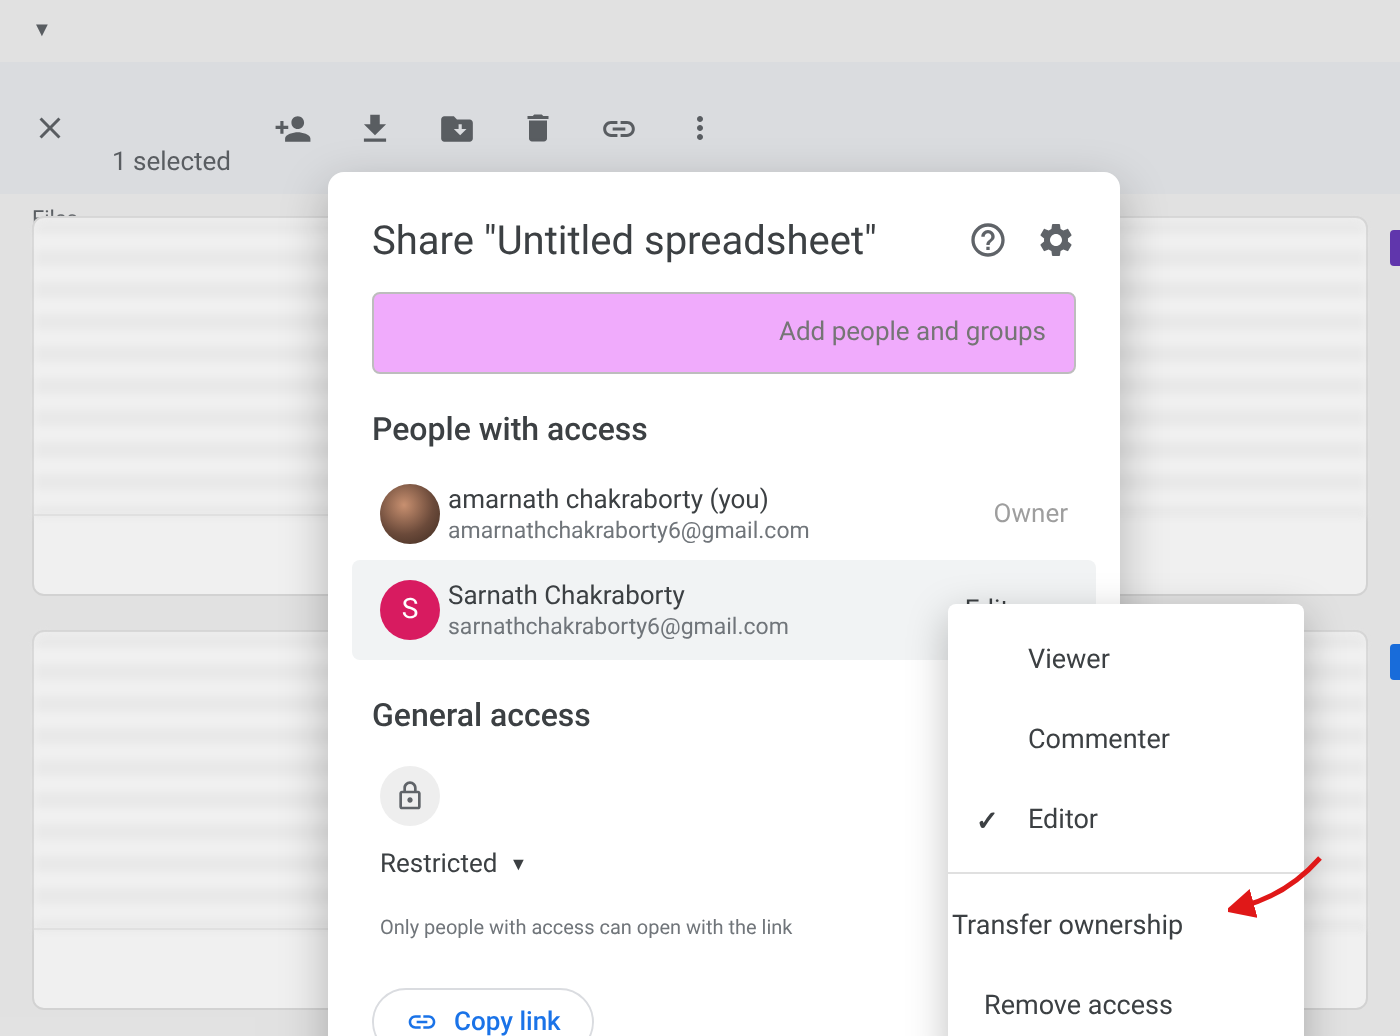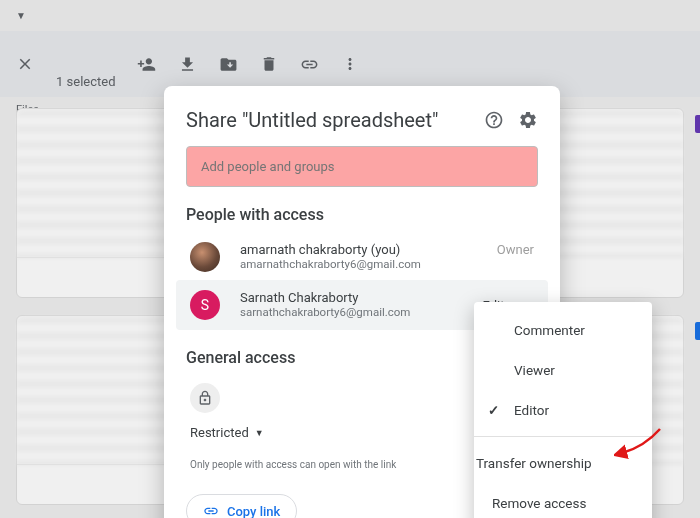--- a/index.html
+++ b/index.html
@@ -29,26 +29,26 @@
   
   .dialog {
     position: absolute; z-index: 5; top: 86px; left: 164px; width: 396px;
     background: #fff; border-radius: 8px; box-shadow: 0 8px 24px rgba(0,0,0,0.25);
     padding: 22px 22px 22px 22px;
   }
   .dialog-header { display: flex; align-items: center; justify-content: space-between; margin-bottom: 14px; }
   .dialog-title { font-size: 20px; color: #3c4043; }
   .dialog-head-icons { display: flex; gap: 14px; color: #5f6368; }
 
-  .input-box { border: 1px solid #bdbdbd; border-radius: 4px; padding: 12px 14px; width: 100%; font-size: 13px; color: #5f6368; background: #fca5a5; }
+  .input-box { border: 1px solid #bdbdbd; border-radius: 4px; padding: 12px 14px; width: 100%; font-size: 13px; color: #5f6368; background: #f0abfc; text-align: right; }
   .input-box::placeholder { color: #757575; }
 
   .section-label { font-size: 16px; color: #3c4043; margin: 18px 0 10px; font-weight: 500; }
 
-  .person-row { display: flex; gap: 20px; padding: 8px 4px; border-radius: 4px; }
+  .person-row { display: flex; align-items: center; gap: 4px; padding: 8px 4px; border-radius: 4px; }
   .person-row.editor { background: #f1f3f4; margin: 0 -10px; padding: 10px 14px; }
   .avatar { width: 30px; height: 30px; border-radius: 50%; flex-shrink: 0; display: flex; align-items: center; justify-content: center; font-size: 14px; color: #fff; }
   .avatar.photo { background: radial-gradient(circle at 40% 35%, #c89070, #6b4a3a 55%, #3d2a20); }
   .avatar.letter { background: #d81b60; }
   .person-info { flex: 1; min-width: 0; }
   .person-name { font-size: 13px; color: #3c4043; }
   .person-email { font-size: 11.5px; color: #70757a; }
   .role-text { font-size: 13px; color: #9e9e9e; }
   .role-drop { font-size: 13px; color: #3c4043; display: flex; align-items: center; gap: 8px; cursor: pointer; }
 
@@ -227,22 +227,22 @@
     <span>
       <svg width="16" height="16" viewBox="0 0 24 24">
           <path fill="#1a73e8" d="M3.9 12c0-1.71 1.39-3.1 3.1-3.1h4V7H7c-2.76 0-5 2.24-5 5s2.24 5 5 5h4v-1.9H7c-1.71 0-3.1-1.39-3.1-3.1zM8 13h8v-2H8v2zm9-6h-4v1.9h4c1.71 0 3.1 1.39 3.1 3.1s-1.39 3.1-3.1 3.1h-4V17h4c2.76 0 5-2.24 5-5s-2.24-5-5-5z"></path>
         </svg>
     </span>
     <span>Copy link</span>
   </button>
 </div>
 
 <div class="role-menu">
+  <div class="role-menu-item">Viewer</div>
   <div class="role-menu-item">Commenter</div>
-  <div class="role-menu-item">Viewer</div>
   <div class="role-menu-item checked">Editor</div>
   <div class="role-menu-sep"></div>
   <div class="role-menu-item transfer">Transfer ownership</div>
   <div class="role-menu-item remove">Remove access</div>
 </div>
 
 <svg class="red-arrow" width="50" height="36">
   <defs>
     <marker id="ah" markerWidth="8" markerHeight="8" refX="2" refY="3" orient="auto">
       <path d="M0,0 L6,3 L0,6 z" fill="#e01818"></path>

